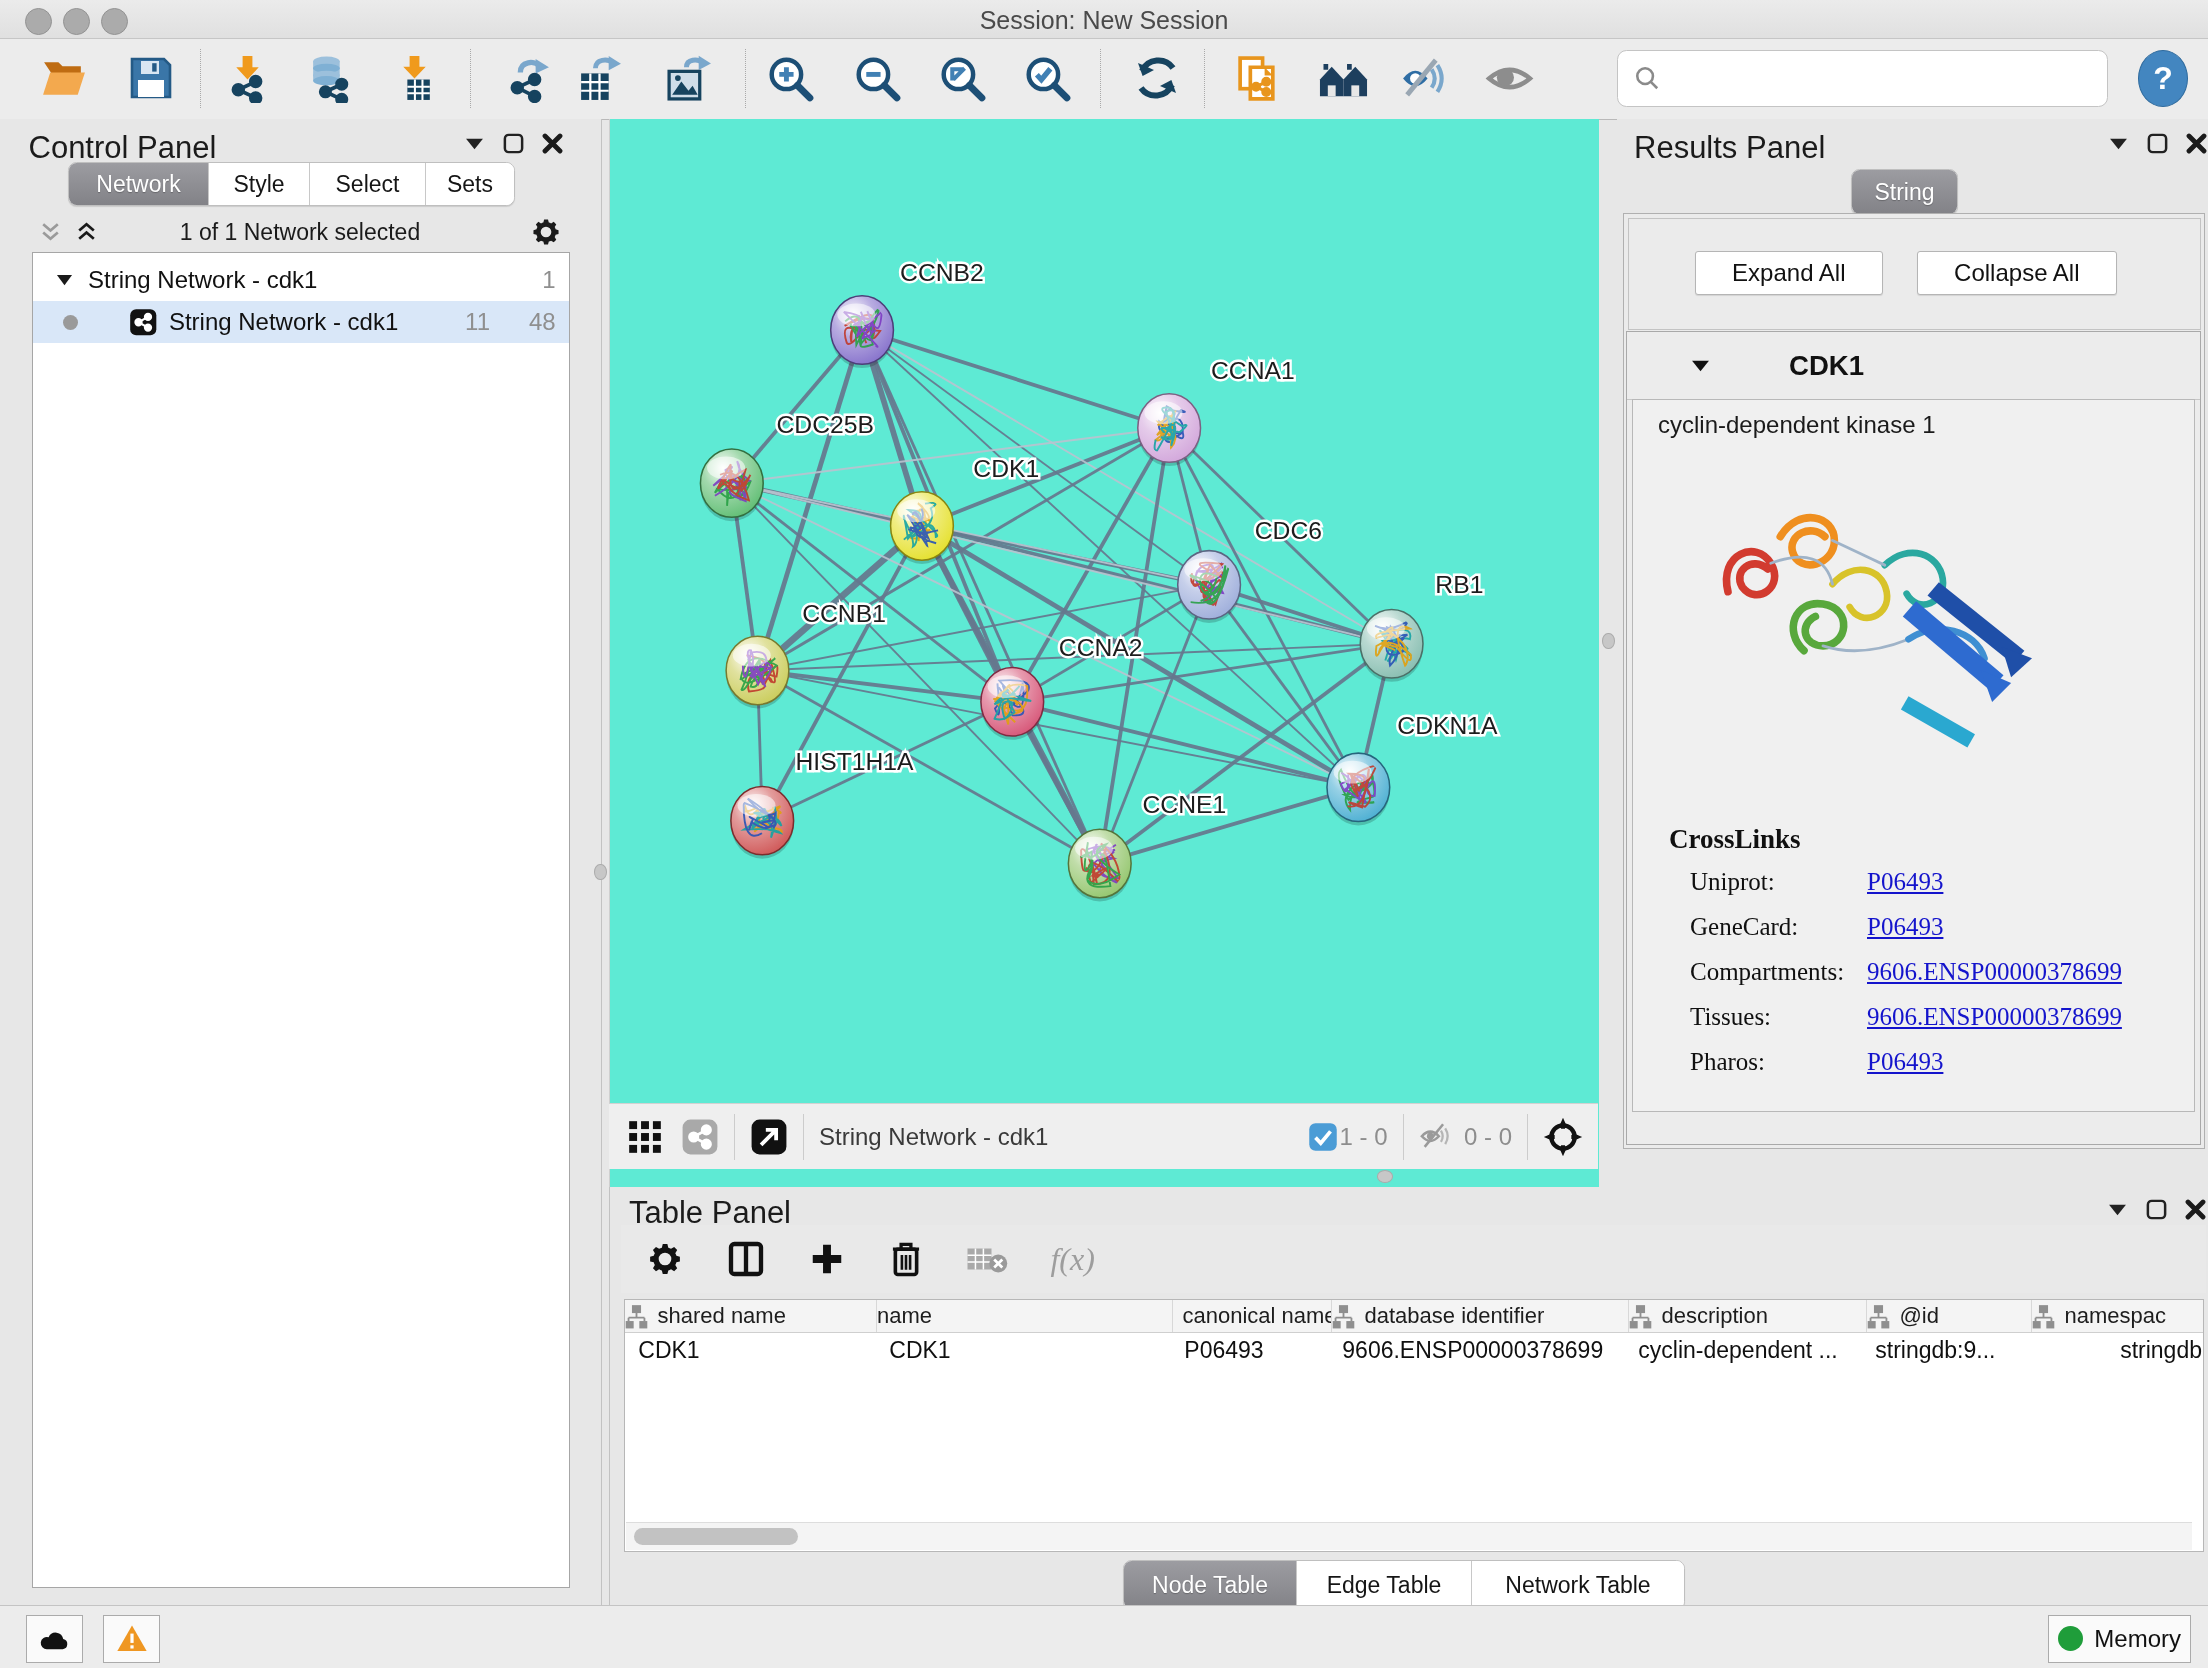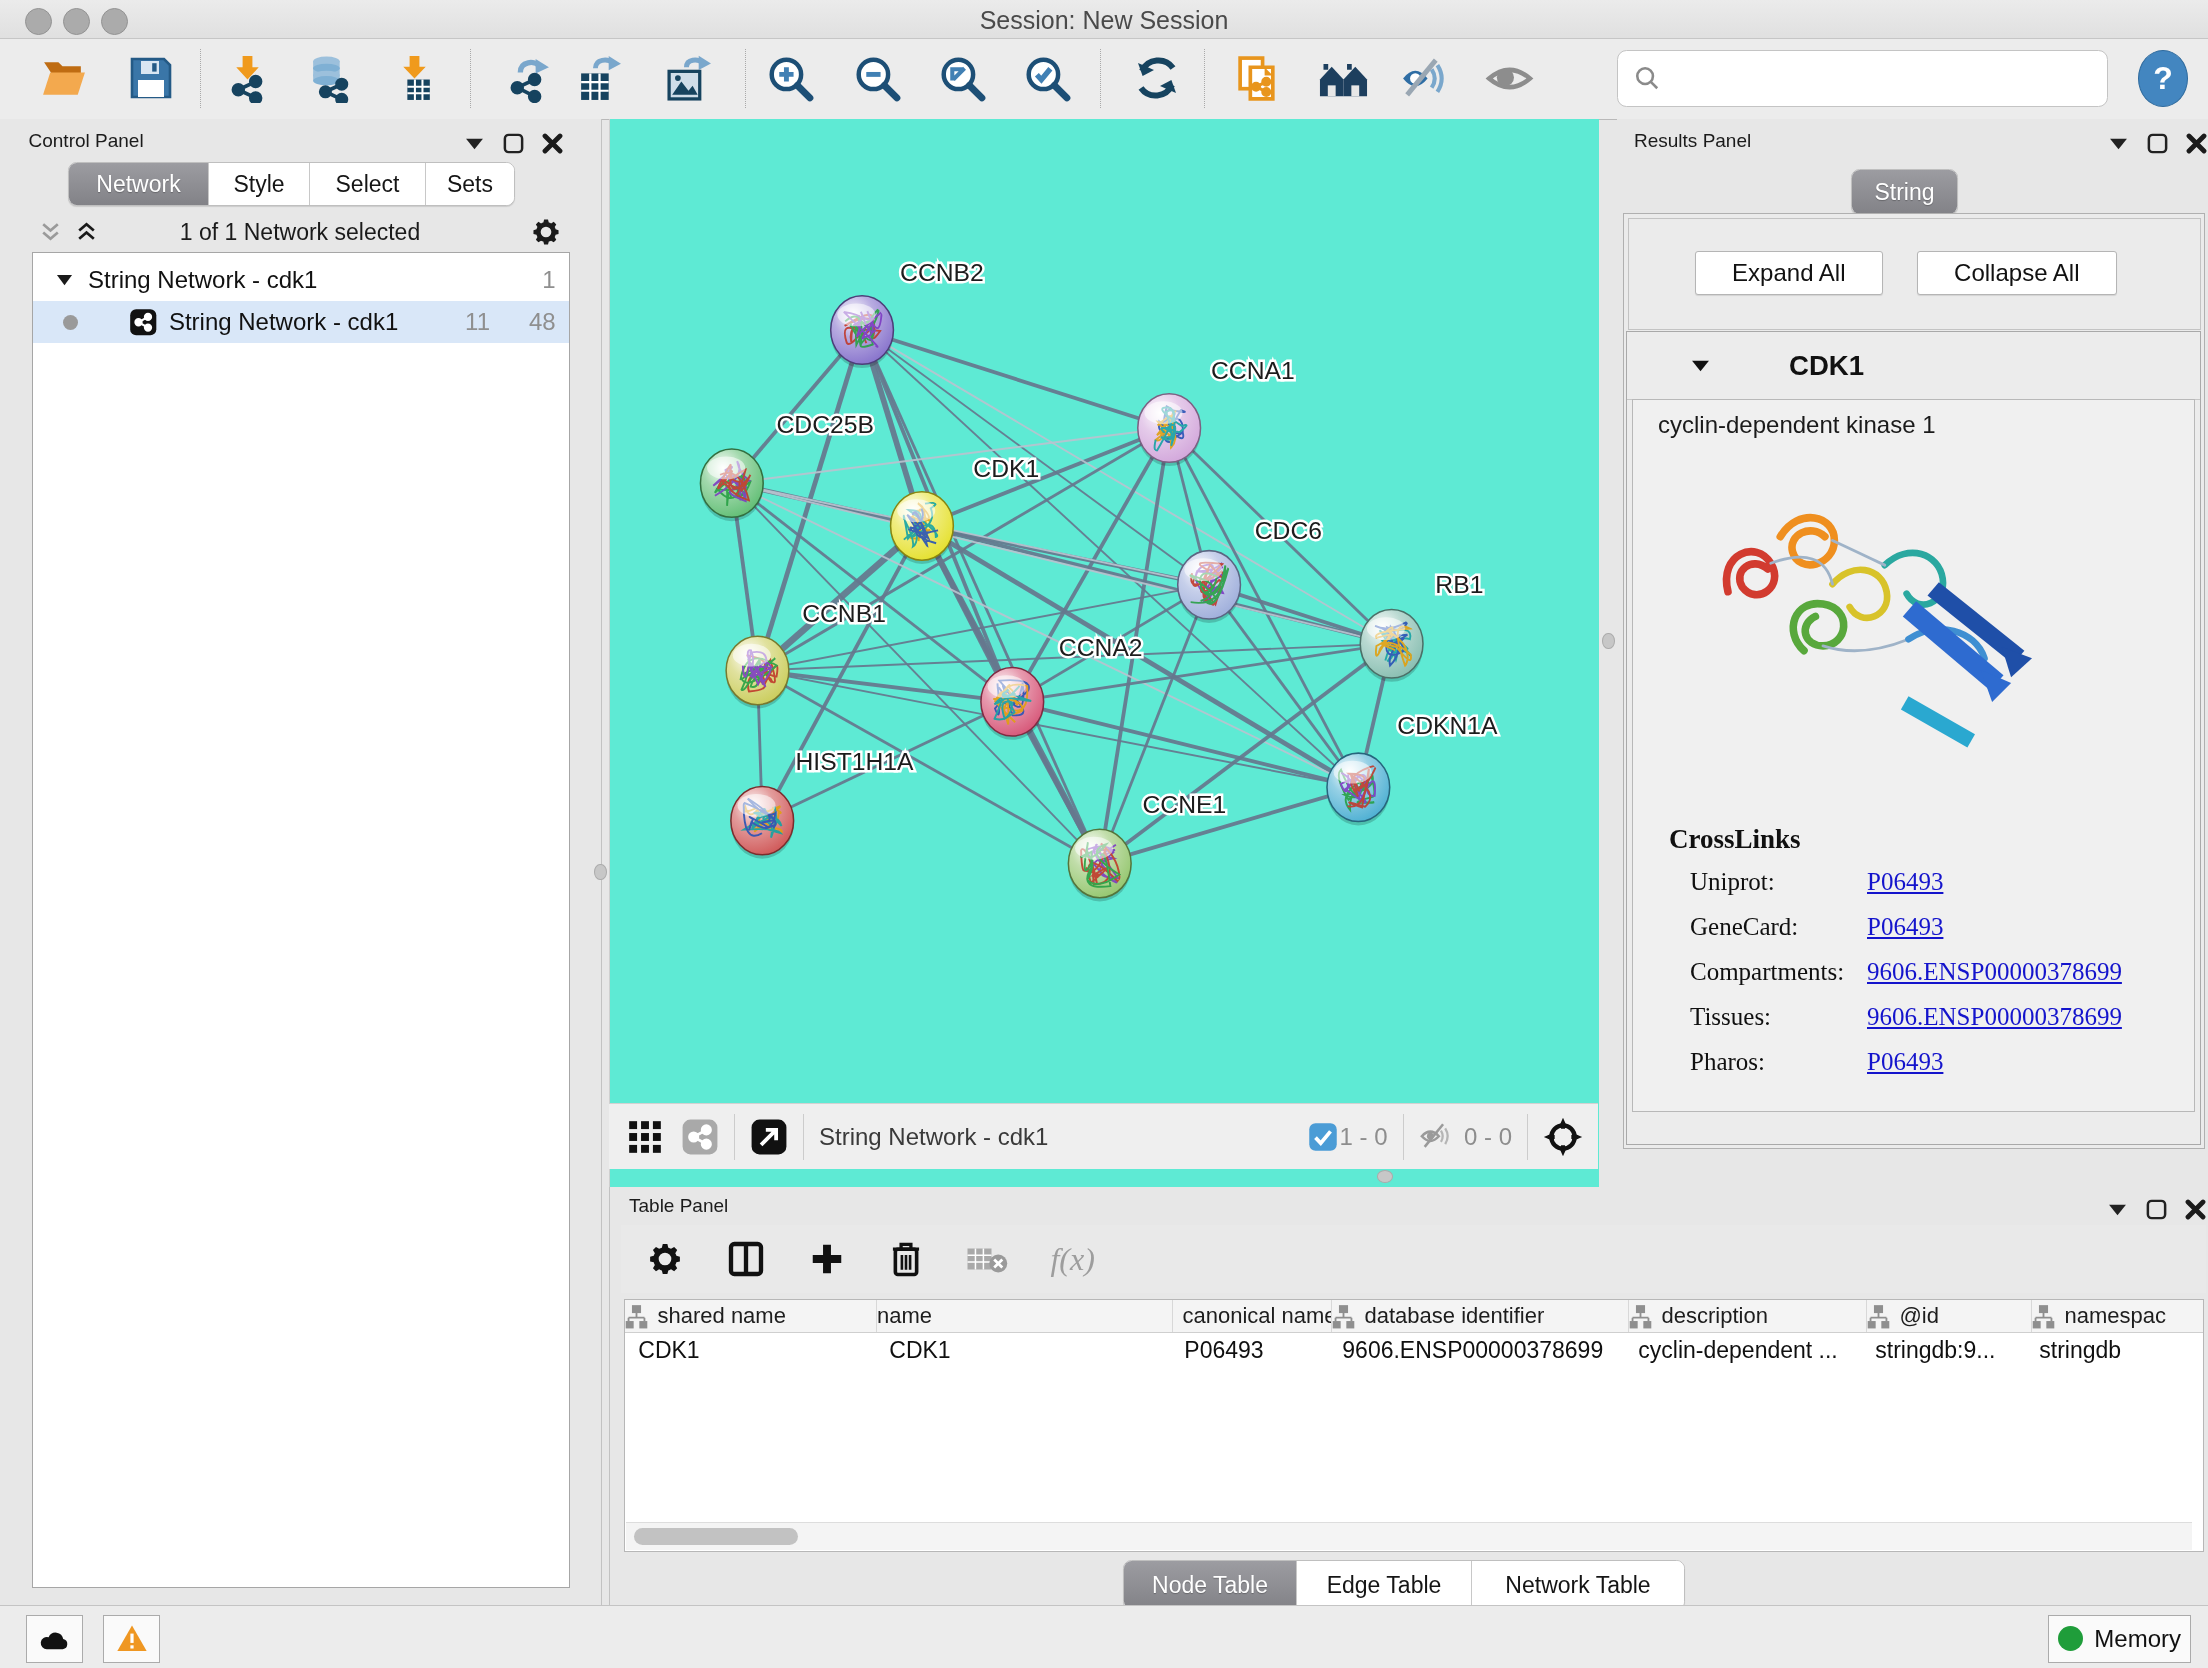--- a/index.html
+++ b/index.html
@@ -19,21 +19,21 @@
   .tbtn{top:9.5px;width:59px;height:59px;display:flex;align-items:center;justify-content:center;border-radius:7.6px;}
   .tsep{top:9.5px;width:0;height:59px;border-left:1.9px dotted #a9a9a9;}
   #searchbox{left:1617px;top:10.5px;width:489px;height:55px;background:#fff;border:1.9px solid #c4c4c4;
              border-radius:9.5px;display:flex;align-items:center;}
   #searchbox input{border:0;outline:none;font-size:23px;flex:1;margin-right:9.5px;background:transparent;
                    font-family:"Liberation Sans",sans-serif;}
   #helpbtn{left:2138px;top:10.5px;width:48px;height:55px;background:#4386c0;border:1px solid #2f6b9e;
            border-radius:50%;color:#fff;font-size:32px;font-weight:bold;display:flex;align-items:center;justify-content:center;}
 
   
-  .ptitle{font-size:19px;color:#1b1b1b;}
+  .ptitle{font-size:31px;color:#1b1b1b;}
   .pctl{display:flex;align-items:center;gap:17px;}
   .seg{display:flex;border:1px solid #bfbfbf;border-radius:8.6px;overflow:hidden;background:#fff;
        box-shadow:0 1px 1px rgba(0,0,0,.12);}
   .seg .sg{display:flex;align-items:center;justify-content:center;font-size:23px;color:#151515;
            border-right:1px solid #c8c8c8;background:#fff;height:100%;}
   .seg .sg:last-child{border-right:0;}
   .seg .sel{background:linear-gradient(#9c9ca1,#828287);color:#fff;text-shadow:0 1px 1px rgba(0,0,0,.25);}
 
   
   #cpanel{left:0;top:119px;width:601px;height:1487px;background:#e7e7e7;border-right:1px solid #c2c2c2;}
@@ -817,21 +817,21 @@
           <span>namespac</span>
         </div>
       </div>
     <div id="trow">
         <div class="td" style="width: 251px; flex: 0 0 251px; padding-left: 13.3px; box-sizing: border-box;">CDK1</div>
         <div class="td" style="width: 295px; flex: 0 0 295px; padding-left: 13.3px; box-sizing: border-box;">CDK1</div>
         <div class="td" style="width: 158px; flex: 0 0 158px; padding-left: 13.3px; box-sizing: border-box;">P06493</div>
         <div class="td" style="width: 296px; flex: 0 0 296px; padding-left: 13.3px; box-sizing: border-box;">9606.ENSP00000378699</div>
         <div class="td" style="width: 237px; flex: 0 0 237px; padding-left: 13.3px; box-sizing: border-box;">cyclin-dependent ...</div>
         <div class="td" style="width: 164px; flex: 0 0 164px; padding-left: 13.3px; box-sizing: border-box;">stringdb:9...</div>
-        <div class="td" style="width: 176px; flex: 0 0 176px; padding-left: 13.3px; box-sizing: border-box;">stringdb</div>
+        <div class="td" style="width: 176px; flex: 0 0 176px; padding-left: 13.3px; box-sizing: border-box; text-align: right;">stringdb</div>
       </div>
   </div>
   <div class="abs" id="hscroll">
     <div class="abs" id="hthumb"></div>
   </div>
   <div class="abs seg" style="left:1123px;top:1560px;height:48px">
     <div class="sg sel" style="width:172px">Node Table</div>
     <div class="sg" style="width:174px">Edge Table</div>
     <div class="sg" style="width:212px">Network Table</div>
   </div>

